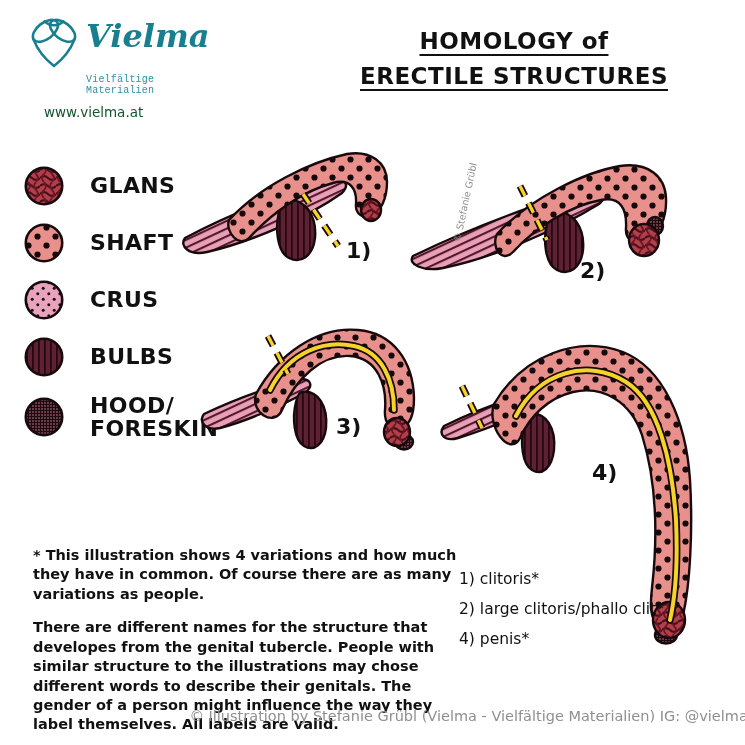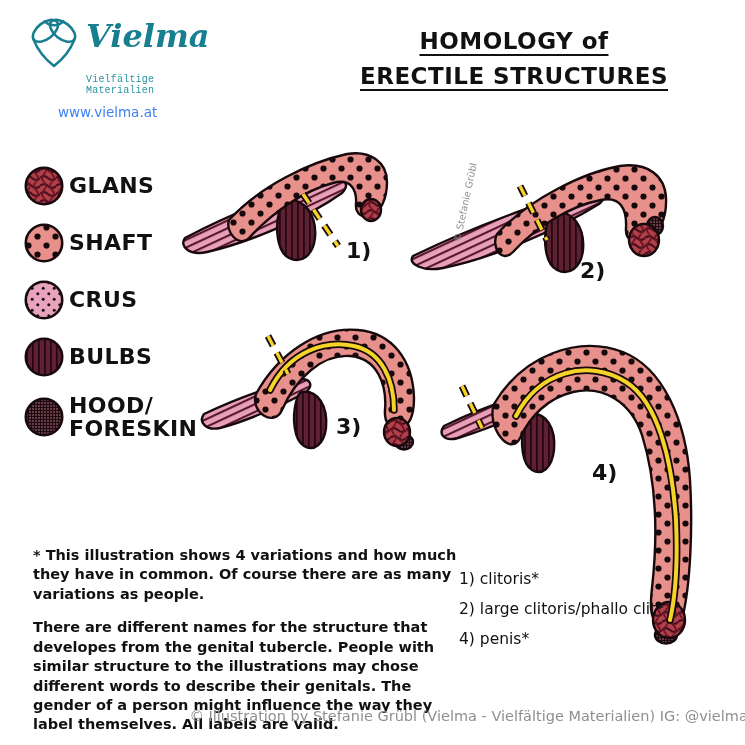--- a/index.html
+++ b/index.html
@@ -8,27 +8,27 @@
     font-family:"DejaVu Sans","Liberation Sans",sans-serif;color:#111;padding-left:44px;
   }
   
   .logo{position:absolute;left:24px;top:10px;width:190px;}
   .logo-top{display:flex;align-items:flex-start;}
   .logo-mark{flex:0 0 auto;}
   .logo-textcol{margin-left:2px;margin-top:10px;}
   .brand{font-family:"DejaVu Serif","Liberation Serif",serif;font-style:italic;font-weight:bold;
          font-size:32px;color:#177f8f;line-height:1;}
   .brand-sub{font-size:10px;color:#2a93a3;margin-top:22px;letter-spacing:.2px;font-family:Liberation Mono, monospace;}
-  .brand-url{font-size:13.5px;color:#3b82f6;margin-top:8px;margin-left:34px;font-weight:500;}
+  .brand-url{font-size:13.5px;color:#14532d;margin-top:8px;margin-left:20px;font-weight:500;}
   .title{position:absolute;left:328px;top:24px;width:372px;text-align:center;
          font-weight:bold;font-size:23px;letter-spacing:.5px;line-height:1.5;}
   .title .line{text-decoration:underline;text-decoration-thickness:2px;text-underline-offset:5px;}
   
   .legend{position:absolute;left:24px;top:166px;display:flex;flex-direction:column;gap:17px;}
-  .legend-row{display:flex;align-items:center;gap:5px;}
+  .legend-row{display:flex;align-items:center;gap:26px;}
   .legend-label{font-size:22px;font-weight:bold;letter-spacing:.4px;line-height:1.05;}
   .legend-label .l2{display:block;}
   .swatch{width:40px;height:40px;flex:0 0 auto;}
   
   .fig{position:absolute;}
   .fig svg{display:block;width:100%;height:100%;}
   .fig-num{position:absolute;font-size:22px;font-weight:bold;}
   .watermark{position:absolute;left:462px;top:232px;font-size:9.5px;color:#8f8f8f;
              transform-origin:left bottom;transform:rotate(-78deg);white-space:nowrap;}
   

